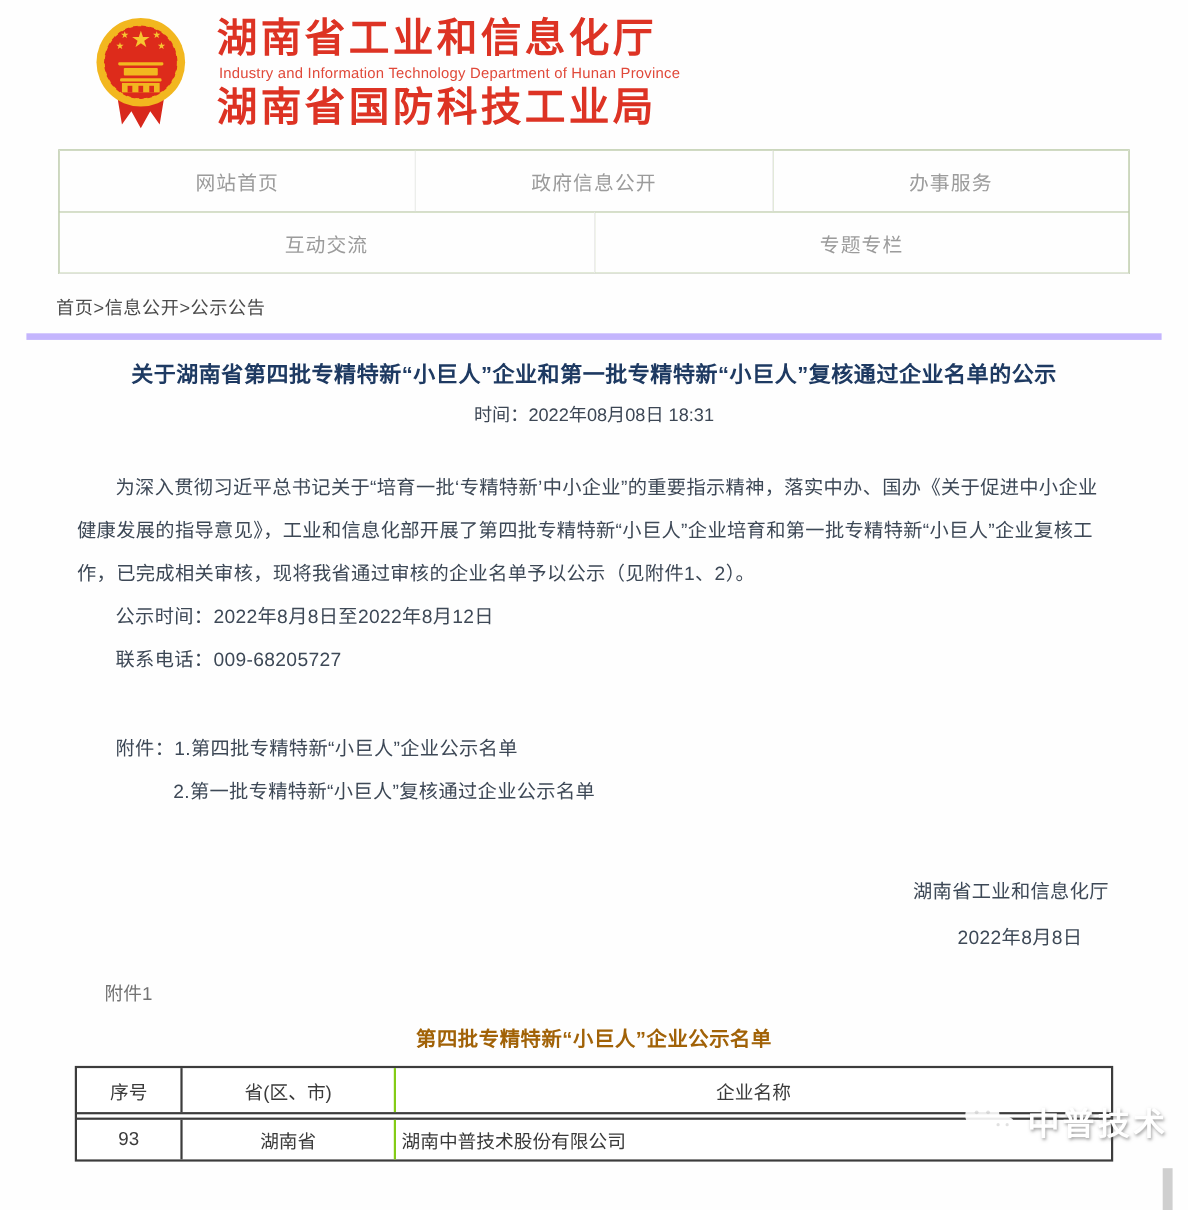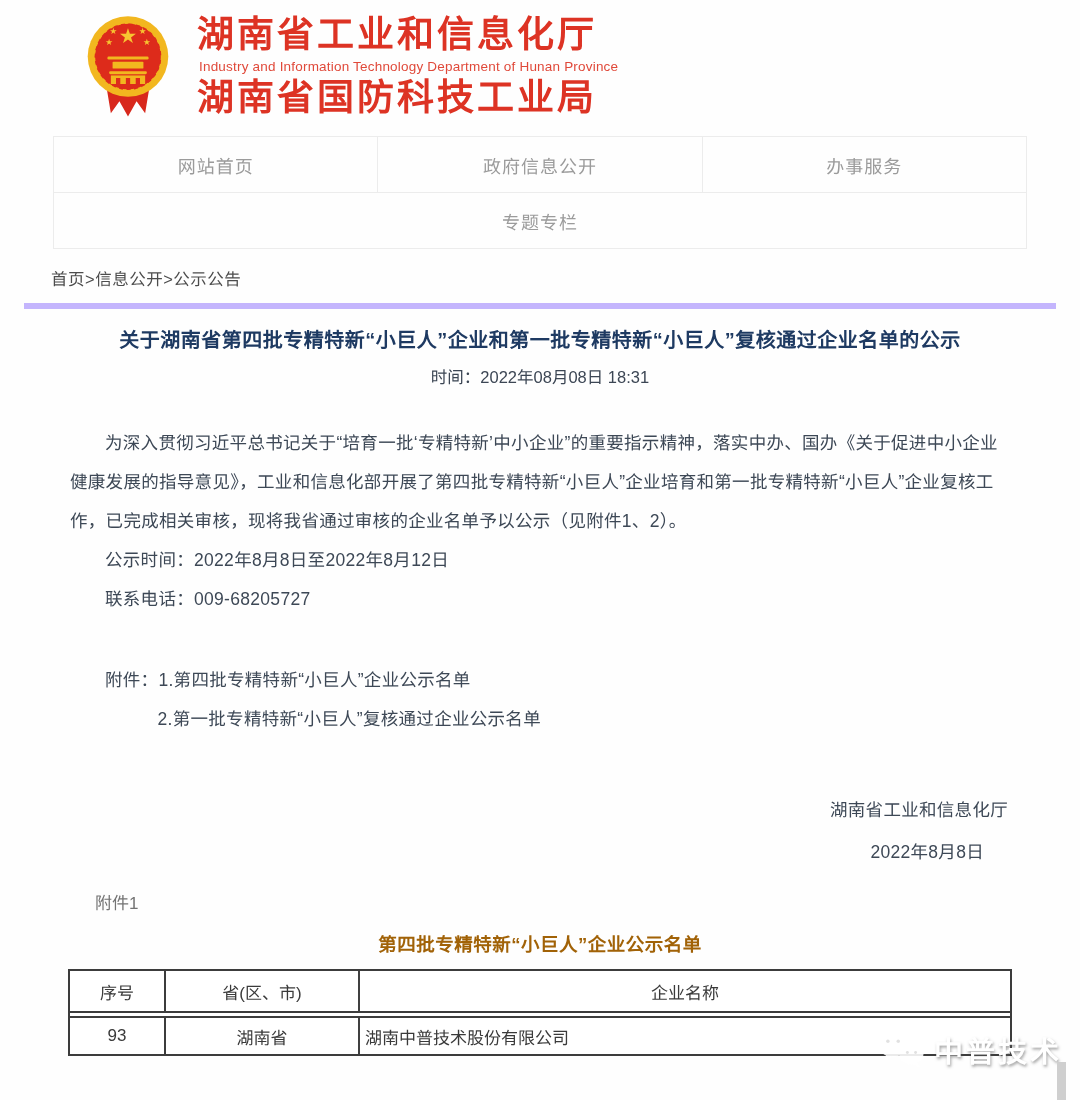--- a/index.html
+++ b/index.html
@@ -132,30 +132,30 @@
   .trow.thead { border-bottom: 2px solid #3c3c3c; }
   .trow.tdata { border-top: 2px solid #3c3c3c; margin-top: 3px; }
   .tcell {
     display: flex;
     align-items: center;
     justify-content: center;
     font-size: 17px;
     color: #3a3a3a;
   }
   .c1 { width: 96px;  border-right: 2px solid #3c3c3c; }
-  .c2 { width: 194px; border-right: 2px solid #404040; }
+  .c2 { width: 194px; border-right: 2px solid #84cc16; }
   .c3 { flex: 1; }
   .thead .tcell { height: 40px; }
   .tdata .tcell { height: 36px; }
   .c3.left { justify-content: flex-start; padding-left: 5px; }
 
   
   .watermark {
     position: absolute;
-    top: 1026px;
+    top: 996px;
     right: 18px;
     display: flex;
     align-items: center;
     pointer-events: none;
     text-align: center;
   }
   .watermark-icon { width: 52px; height: 46px; margin-right: 8px; opacity: 0.95; }
   .watermark-text {
     font-size: 29px;
     font-weight: bold;
@@ -210,20 +210,21 @@
     </div>
   </div>
 
   <div class="nav">
     <div class="nav-row">
       <div class="nav-cell">网站首页</div>
       <div class="nav-cell">政府信息公开</div>
       <div class="nav-cell">办事服务</div>
     </div>
     <div class="nav-row">
+      <div class="nav-cell">互动交流</div>
       <div class="nav-cell">专题专栏</div>
     </div>
   </div>
 
   <div class="breadcrumb-row">
     <span class="breadcrumb">首页&gt;信息公开&gt;公示公告</span>
   </div>
 
   <div class="article-title">关于湖南省第四批专精特新“小巨人”企业和第一批专精特新“小巨人”复核通过企业名单的公示</div>
   <div class="article-time">时间：2022年08月08日 18:31</div>

